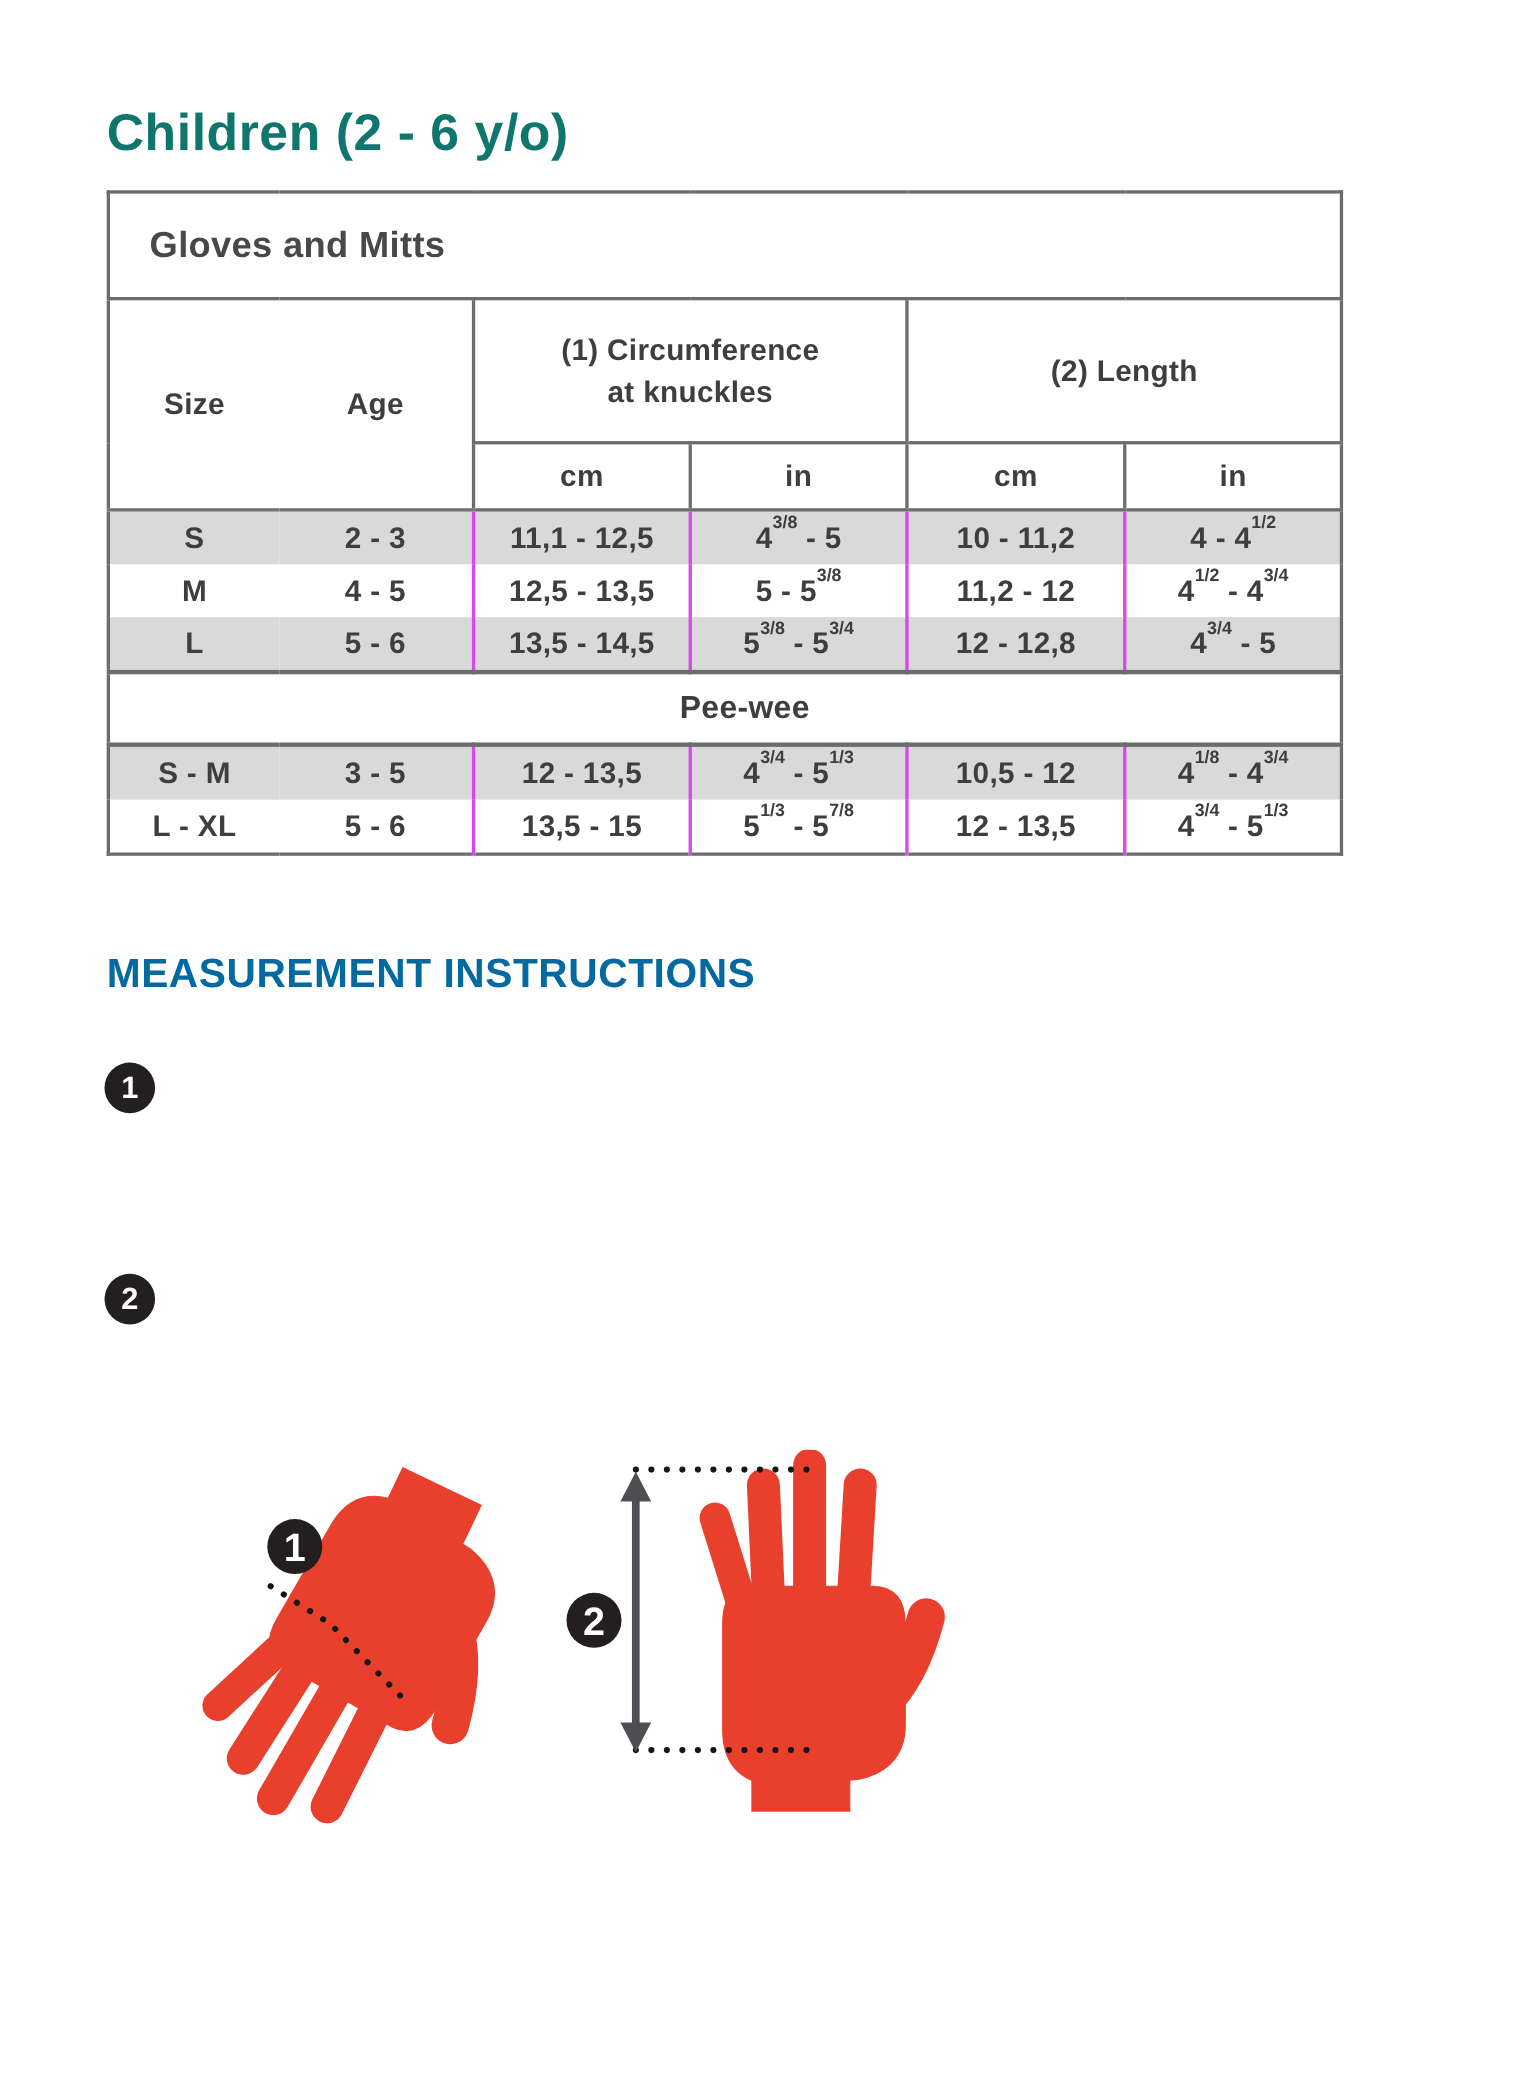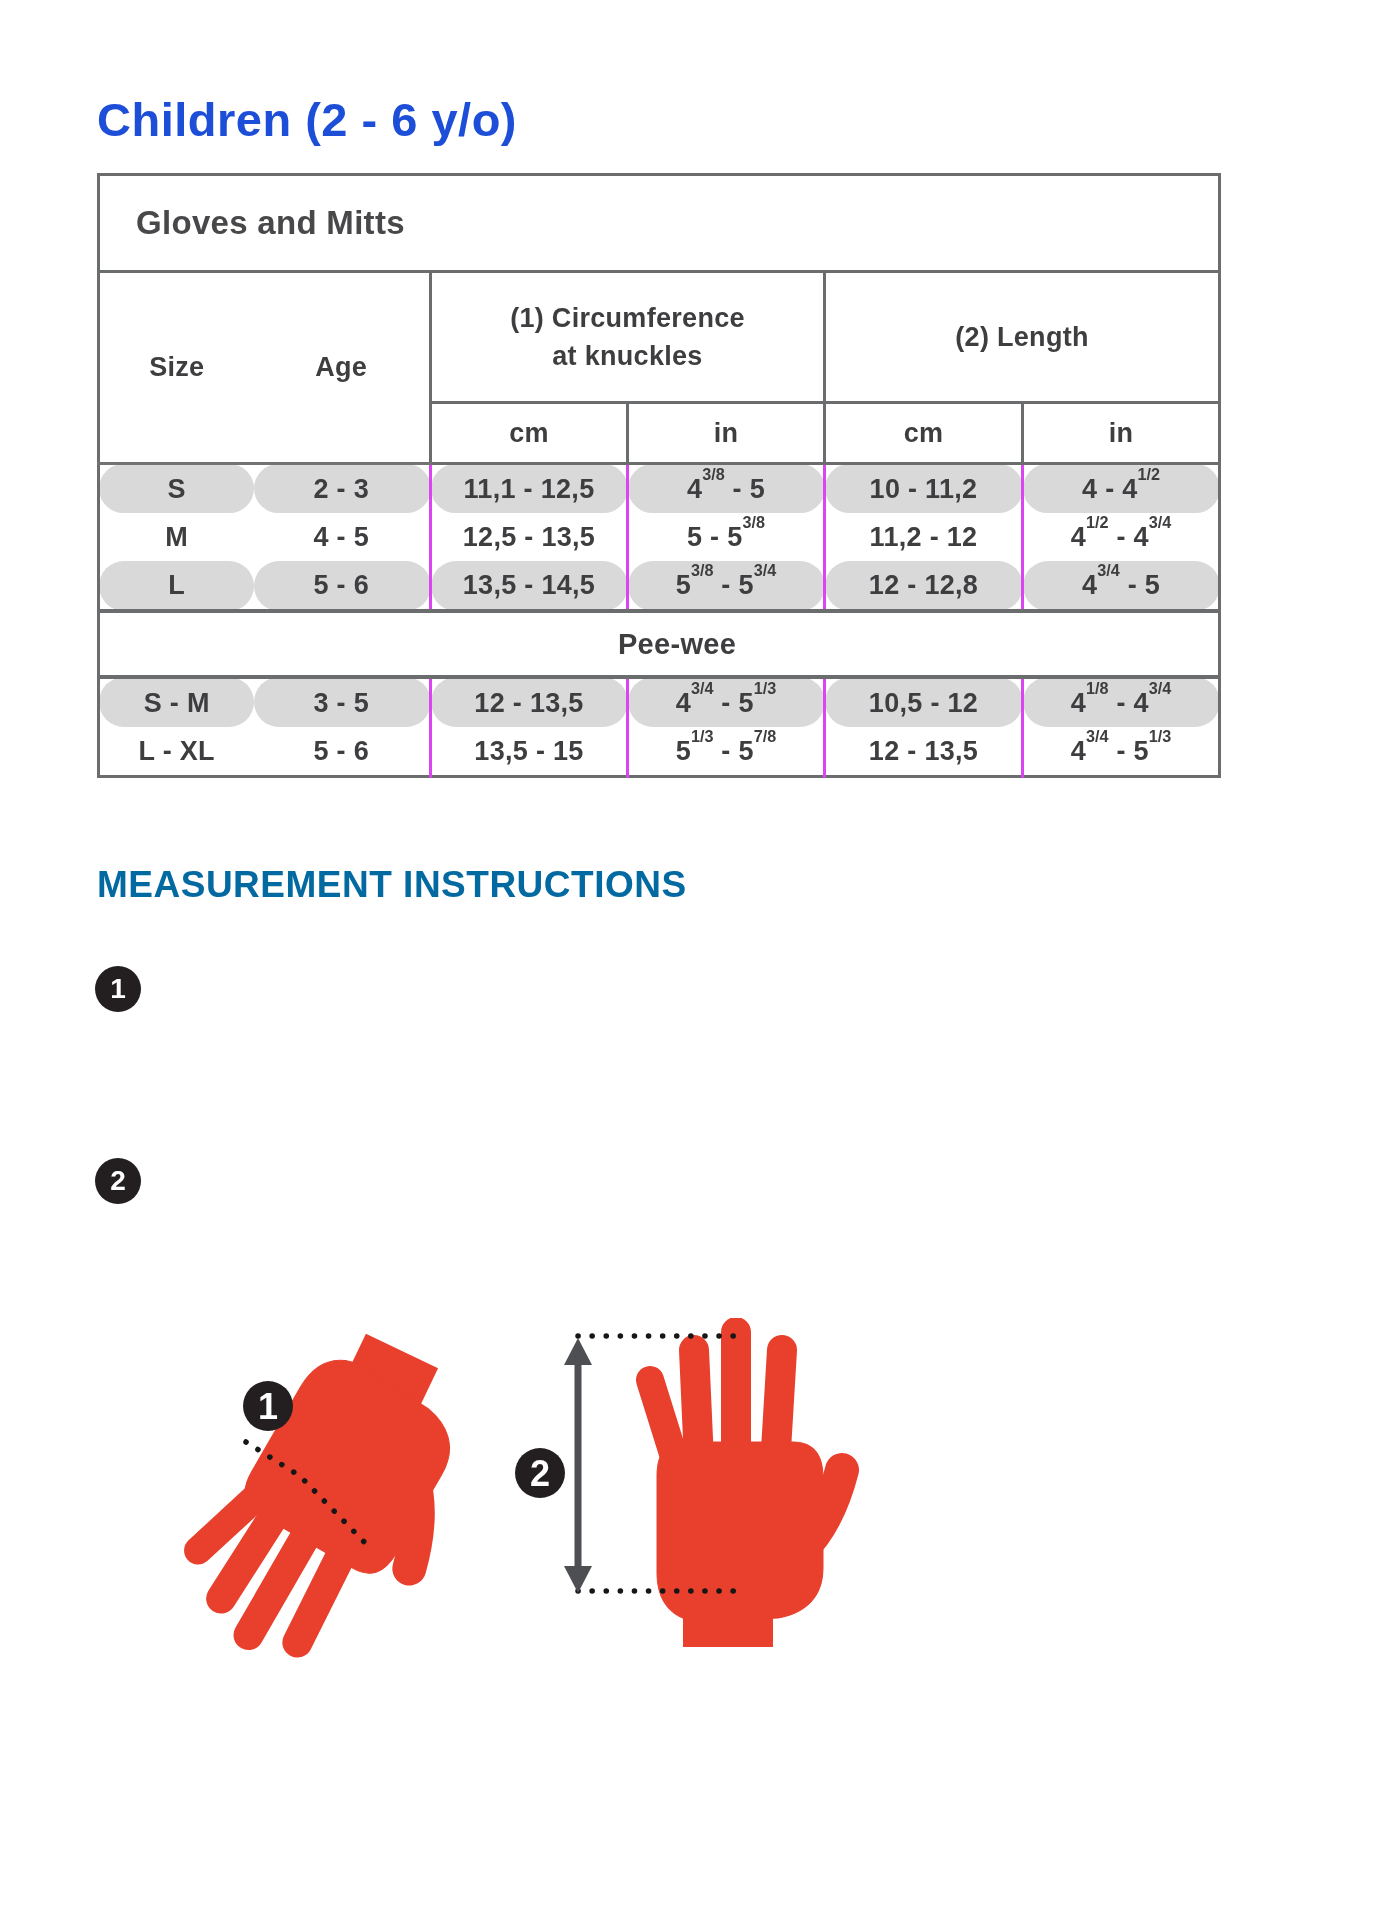--- a/index.html
+++ b/index.html
@@ -3,31 +3,31 @@
 <meta charset="utf-8">
 <style>
   html,body{margin:0;padding:0;background:#ffffff;}
   .page{
     position:relative;width:1400px;height:1909px;background:#ffffff;overflow:hidden;
     font-family:"Liberation Sans","DejaVu Sans",sans-serif;color:#414042;
   }
   
   .page-title{
     position:absolute;left:97px;top:92px;margin:0;
-    font-size:47px;font-weight:bold;letter-spacing:0.5px;color:#1d4ed8;
+    font-size:47px;font-weight:bold;letter-spacing:0.5px;color:#0f766e;
   }
   
   .size-table{
     position:absolute;left:97px;top:173px;width:1121px;
     border-collapse:collapse;table-layout:fixed;
     border:3px solid #6B6C6E;
   }
   .size-table td,.size-table th{
     padding:0;margin:0;text-align:center;vertical-align:middle;
-    font-weight:bold;color:#3E3E40;font-size:27px;letter-spacing:0.3px;border-radius:25px;
+    font-weight:bold;color:#3E3E40;font-size:27px;letter-spacing:0.3px;
   }
   .table-title-row td{
     height:94px;text-align:left;padding-left:36px;
     font-size:33px;color:#48484A;border-bottom:3px solid #6B6C6E;
   }
   .group-header-row th{height:128px;}
   .group-h{
     border-left:3px solid #6B6C6E;border-bottom:3px solid #6B6C6E;
     white-space:pre-line;line-height:38px;
   }

